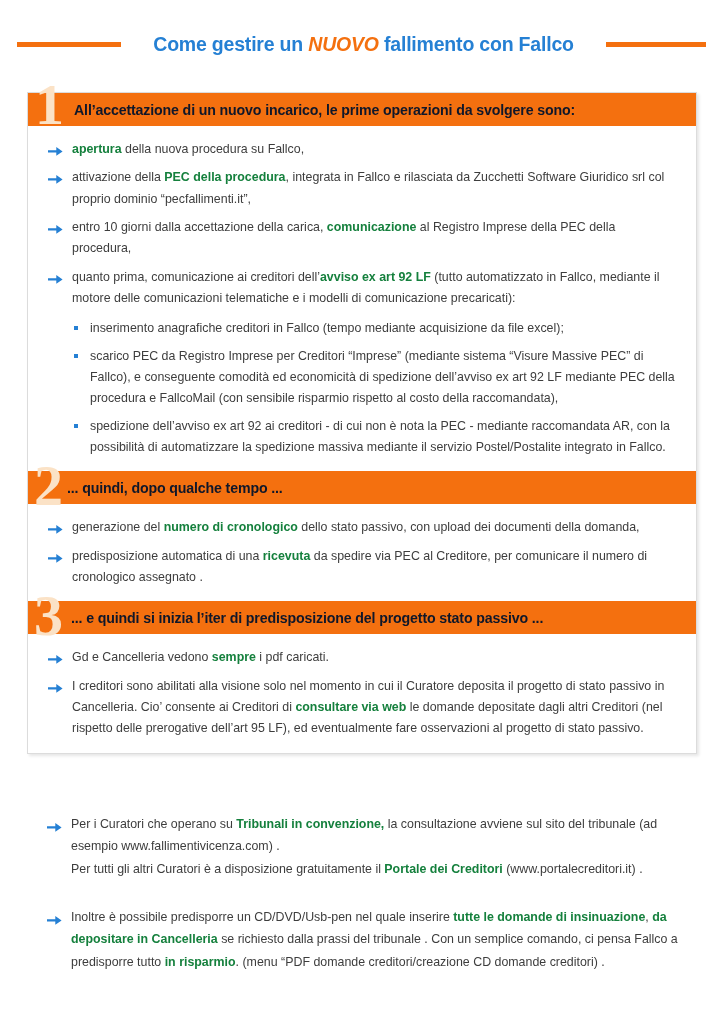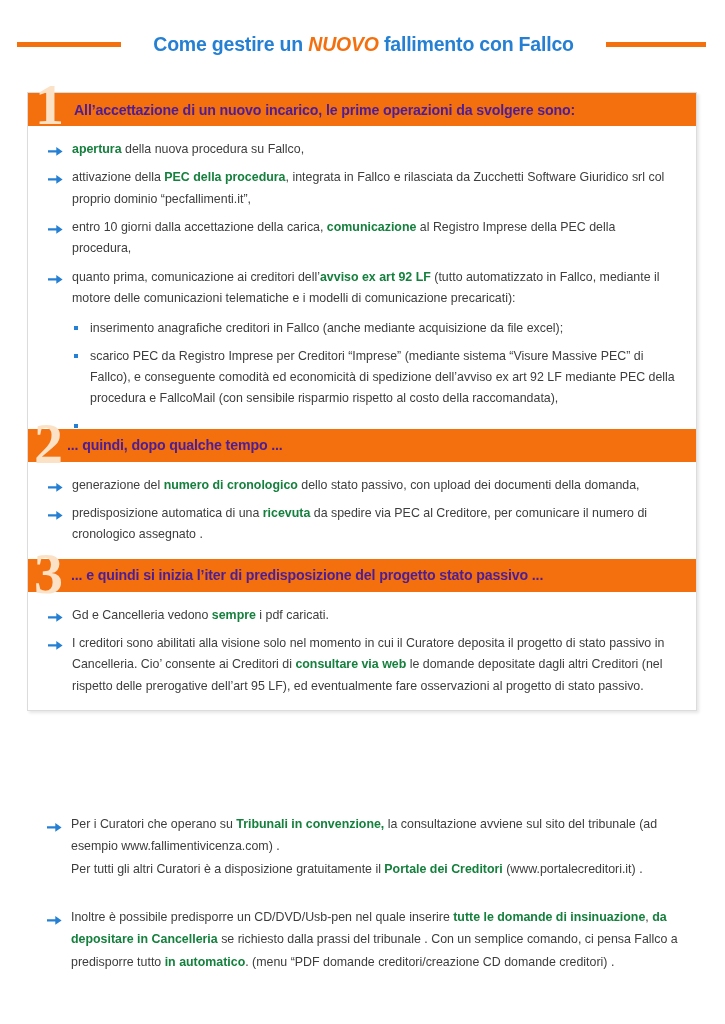--- a/index.html
+++ b/index.html
@@ -74,21 +74,21 @@
     line-height: 1;
     font-weight: bold;
     color: #FBE2C6;
     font-family: "Liberation Serif", serif;
     pointer-events: none;
     user-select: none;
   }
   .sec-title {
     position: relative;
     margin-left: 46px;
-    color: #4c1d95;
+    color: #0f172a;
     font-size: 14.2px;
     font-weight: bold;
     letter-spacing: -0.15px;
   }
   .sec-head.two  .sec-num { left: 6px; top: -14px; }
   .sec-head.two  .sec-title { margin-left: 39px; }
   .sec-head.three .sec-num { left: 6px; top: -14px; }
   .sec-head.three .sec-title { margin-left: 43px; }
 
   
@@ -184,23 +184,23 @@
             </svg></span><span><b>apertura</b> della nuova procedura su Fallco,</span></li>
         <li><span class="arrow-icon"><svg width="15" height="11" viewBox="0 0 15 11">
               <path d="M0 4.3 H8.3 V1.1 L14.6 5.4 L8.3 9.7 V6.4 H0 Z" fill="#2580D4"></path>
             </svg></span><span>attivazione della <b>PEC della procedura</b>, integrata in Fallco e rilasciata da Zucchetti Software Giuridico srl col proprio dominio “pecfallimenti.it”,</span></li>
         <li><span class="arrow-icon"><svg width="15" height="11" viewBox="0 0 15 11">
               <path d="M0 4.3 H8.3 V1.1 L14.6 5.4 L8.3 9.7 V6.4 H0 Z" fill="#2580D4"></path>
             </svg></span><span>entro 10 giorni dalla accettazione della carica, <b>comunicazione</b> al Registro Imprese della PEC della procedura,</span></li>
         <li><span class="arrow-icon"><svg width="15" height="11" viewBox="0 0 15 11">
               <path d="M0 4.3 H8.3 V1.1 L14.6 5.4 L8.3 9.7 V6.4 H0 Z" fill="#2580D4"></path>
             </svg></span><span>quanto prima, comunicazione ai creditori dell’<b>avviso ex art 92 LF</b> (tutto automatizzato in Fallco, mediante il motore delle comunicazioni telematiche e i modelli di comunicazione precaricati):</span><ul class="dots">
-            <li><span class="dot-icon"></span><span>inserimento anagrafiche creditori in Fallco (anche mediante acquisizione da file excel);</span></li>
+            <li><span class="dot-icon"></span><span>inserimento anagrafiche creditori in Fallco (tempo mediante acquisizione da file excel);</span></li>
             <li><span class="dot-icon"></span><span>scarico PEC da Registro Imprese per Creditori “Imprese” (mediante sistema “Visure Massive PEC” di Fallco), e conseguente comodità ed economicità di spedizione dell’avviso ex art 92 LF mediante PEC della procedura e FallcoMail (con sensibile risparmio rispetto al costo della raccomandata),</span></li>
-            <li><span class="dot-icon"></span></li>
+            <li><span class="dot-icon"></span><span>spedizione dell’avviso ex art 92 ai creditori - di cui non è nota la PEC - mediante raccomandata AR, con la possibilità di automatizzare la spedizione massiva mediante il servizio Postel/Postalite integrato in Fallco.</span></li>
           </ul></li>
       </ul>
     </div>
     <div class="sec-head two">
       <span class="sec-num">2</span>
       <span class="sec-title">... quindi, dopo qualche tempo ...</span>
     </div>
     <div class="sec-body">
       <ul class="arrows">
         <li><span class="arrow-icon"><svg width="15" height="11" viewBox="0 0 15 11">
@@ -227,15 +227,15 @@
     </div>
   </div>
 
 <div class="footer-notes">
   <ul class="arrows" id="footer-list">
       <li><span class="arrow-icon"><svg width="15" height="11" viewBox="0 0 15 11">
             <path d="M0 4.3 H8.3 V1.1 L14.6 5.4 L8.3 9.7 V6.4 H0 Z" fill="#2580D4"></path>
           </svg></span><span>Per i Curatori che operano su <b>Tribunali in convenzione,</b> la consultazione avviene sul sito del tribunale (ad esempio www.fallimentivicenza.com) .<span class="sub-line">Per tutti gli altri Curatori è a disposizione gratuitamente il <b>Portale dei Creditori</b> (www.portalecreditori.it) .</span></span></li>
       <li><span class="arrow-icon"><svg width="15" height="11" viewBox="0 0 15 11">
             <path d="M0 4.3 H8.3 V1.1 L14.6 5.4 L8.3 9.7 V6.4 H0 Z" fill="#2580D4"></path>
-          </svg></span><span>Inoltre è possibile predisporre un CD/DVD/Usb-pen nel quale inserire <b>tutte le domande di insinuazione</b>, <b>da depositare in Cancelleria</b> se richiesto dalla prassi del tribunale . Con un semplice comando, ci pensa Fallco a predisporre tutto <b>in automatico</b>. (menu “PDF domande creditori/creazione CD domande creditori) .</span></li>
+          </svg></span><span>Inoltre è possibile predisporre un CD/DVD/Usb-pen nel quale inserire <b>tutte le domande di insinuazione</b>, <b>da depositare in Cancelleria</b> se richiesto dalla prassi del tribunale . Con un semplice comando, ci pensa Fallco a predisporre tutto <b>in risparmio</b>. (menu “PDF domande creditori/creazione CD domande creditori) .</span></li>
     </ul>
 </div>
 
 </body></html>

